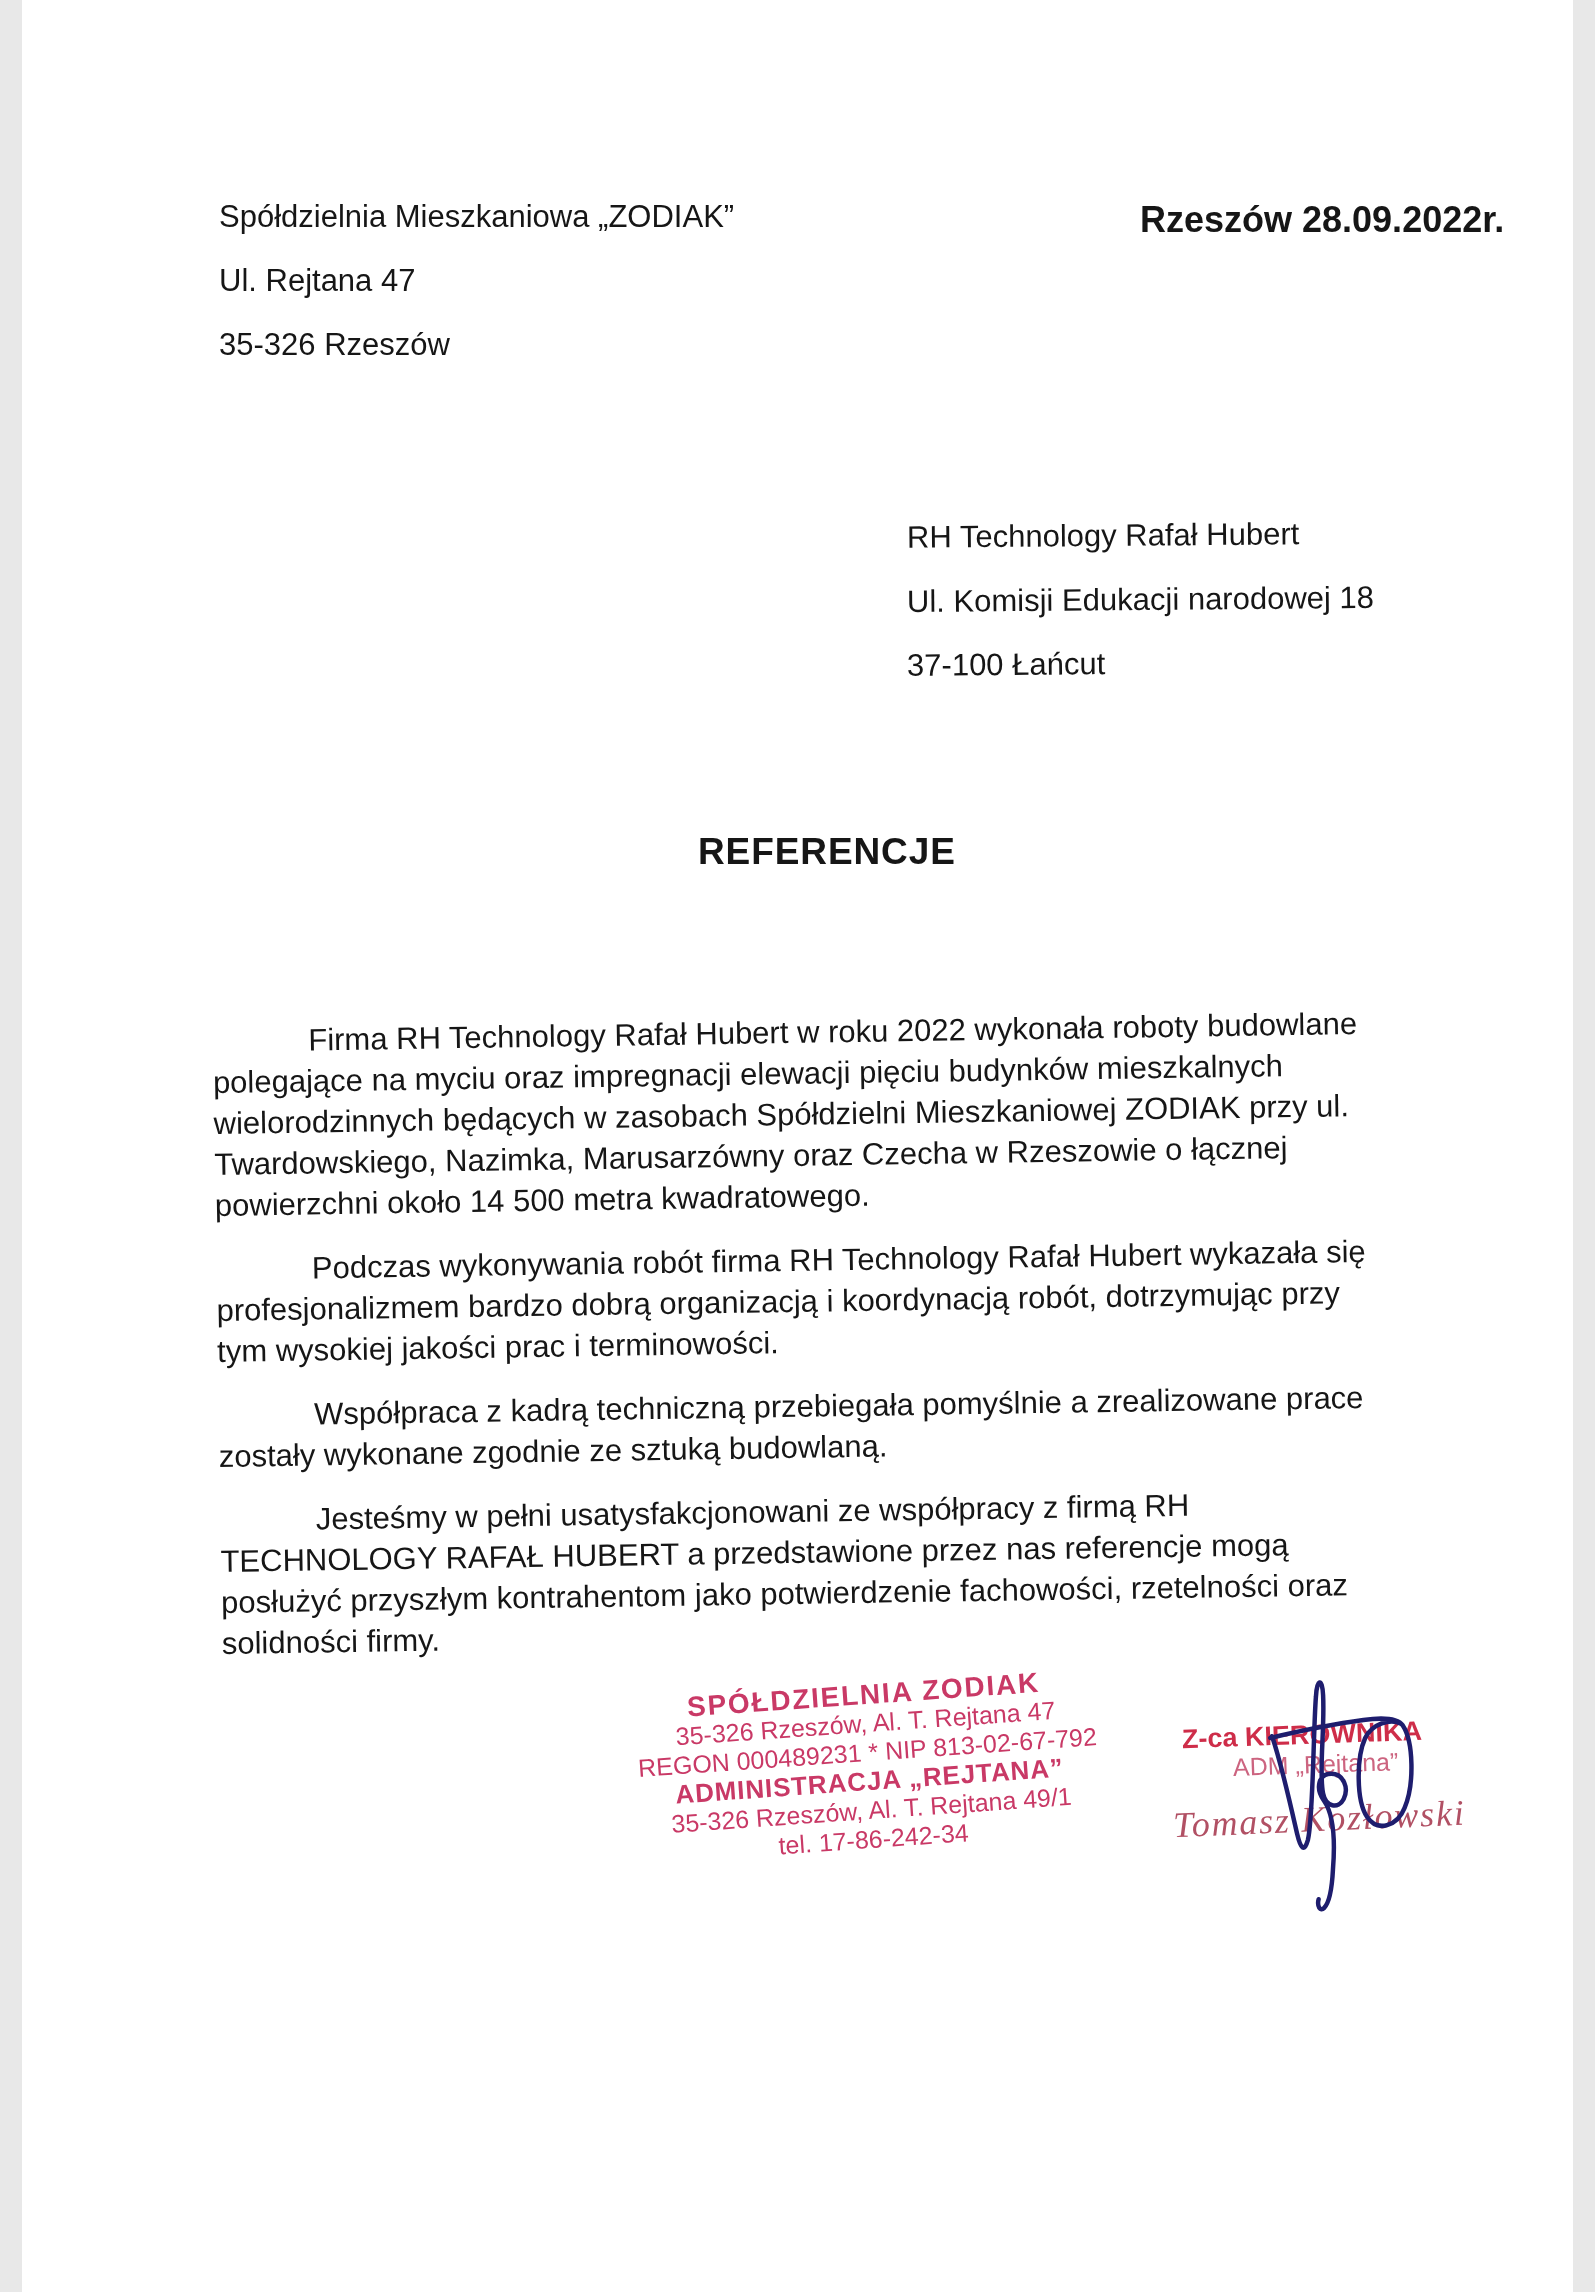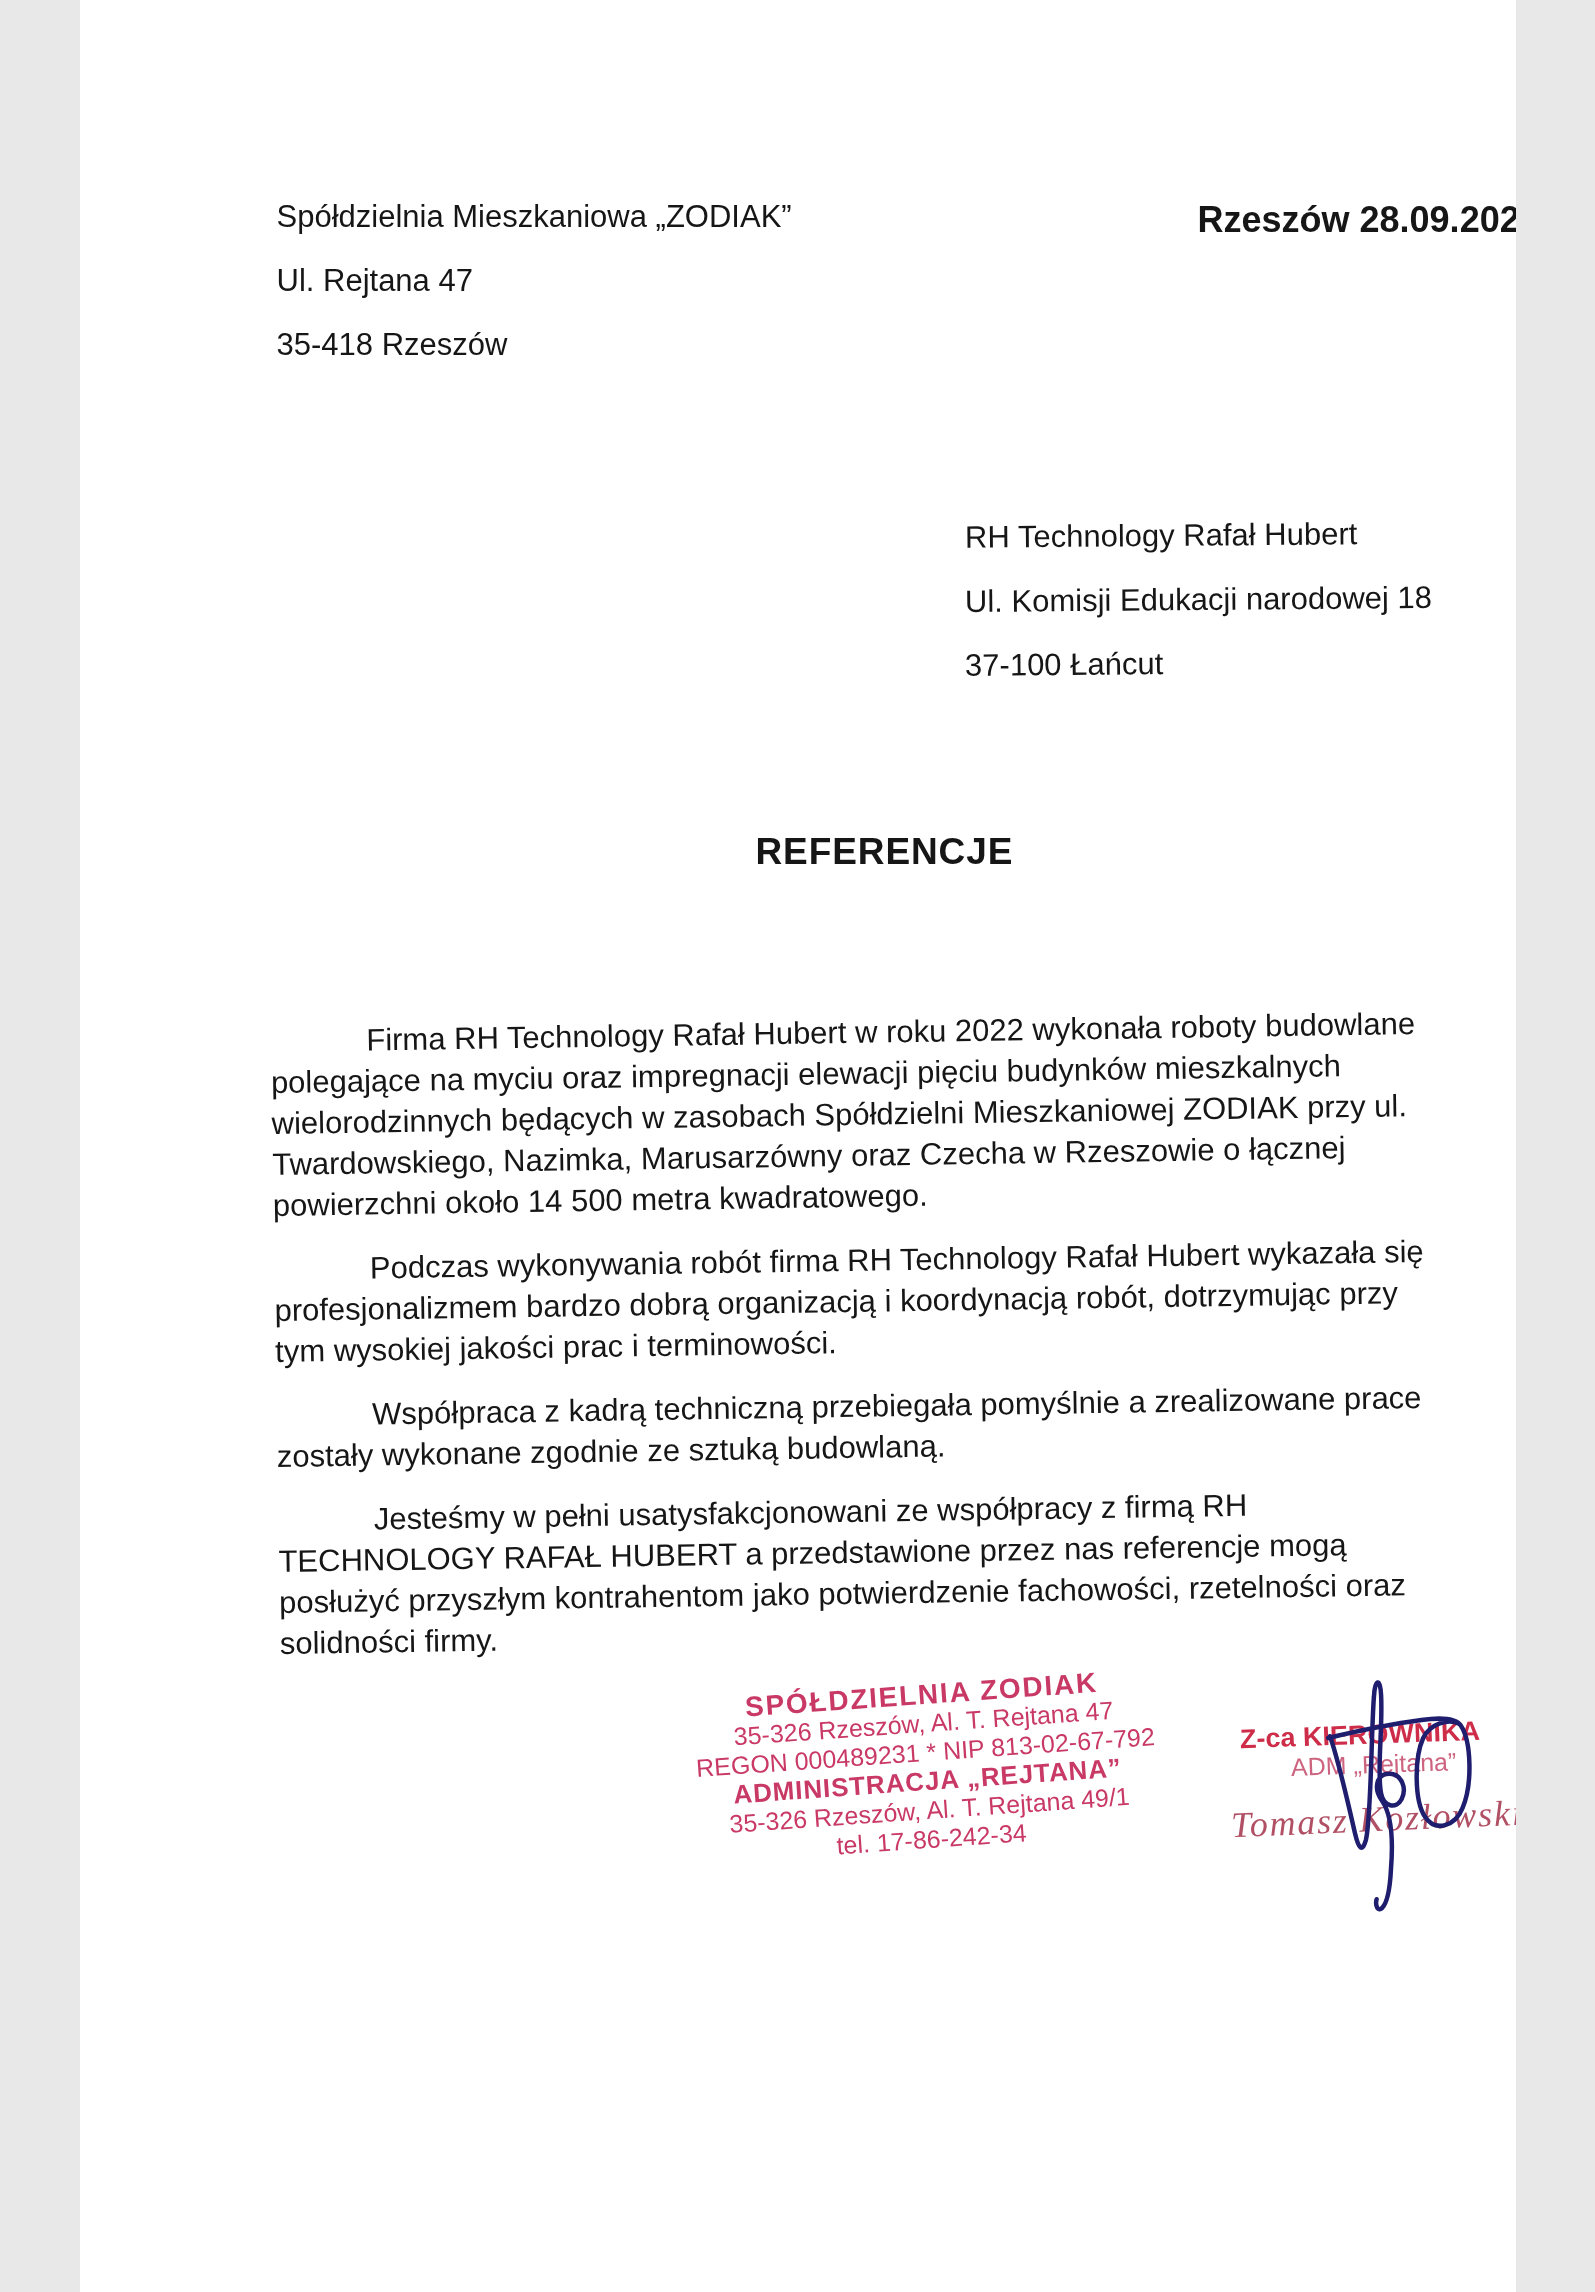--- a/index.html
+++ b/index.html
@@ -1,18 +1,18 @@
 <!DOCTYPE html>
 <html style="font-size:14.3px"><head>
 <meta charset="utf-8">
 <style>
   html,body{margin:0;padding:0;background:#e8e8e8;}
   .page{
     position:relative;
-    width:1436px;height:2293px;
+    width:1551px;height:2293px;
     background:#ffffff;
     font-family:"Liberation Sans",sans-serif;
     color:#161616;
     overflow:hidden;
     margin:0 auto;
   }
   .abs{position:absolute;white-space:nowrap;}
   .hdr{font-size:31px;}
   .date{font-size:36px;font-weight:bold;}
   .title{font-size:37px;font-weight:bold;letter-spacing:0.9px;}
@@ -41,21 +41,21 @@
   }
   .sig-svg{position:absolute;left:1216px;top:1668px;}
 </style>
 </head>
 <body>
 
 <div class="page">
 
   <div class="abs hdr" style="left:197px;top:199px;">Spółdzielnia Mieszkaniowa „ZODIAK”</div>
   <div class="abs hdr" style="left:197px;top:263px;text-align:right;">Ul. Rejtana 47</div>
-  <div class="abs hdr" style="left:197px;top:327px;">35-418 Rzeszów</div>
+  <div class="abs hdr" style="left:197px;top:327px;">35-326 Rzeszów</div>
 
   <div class="abs date" style="left:1118px;top:199px;">Rzeszów 28.09.2022r.</div>
 
   <div class="abs hdr" style="left:885px;top:518px;transform:rotate(-0.5deg);">RH Technology Rafał Hubert</div>
   <div class="abs hdr" style="left:885px;top:582px;transform:rotate(-0.5deg);">Ul. Komisji Edukacji narodowej 18</div>
   <div class="abs hdr" style="left:885px;top:647px;transform:rotate(-0.5deg);">37-100 Łańcut</div>
 
   <div class="abs title" style="left:676px;top:831px;">REFERENCJE</div>
 
   <div class="body-block">

